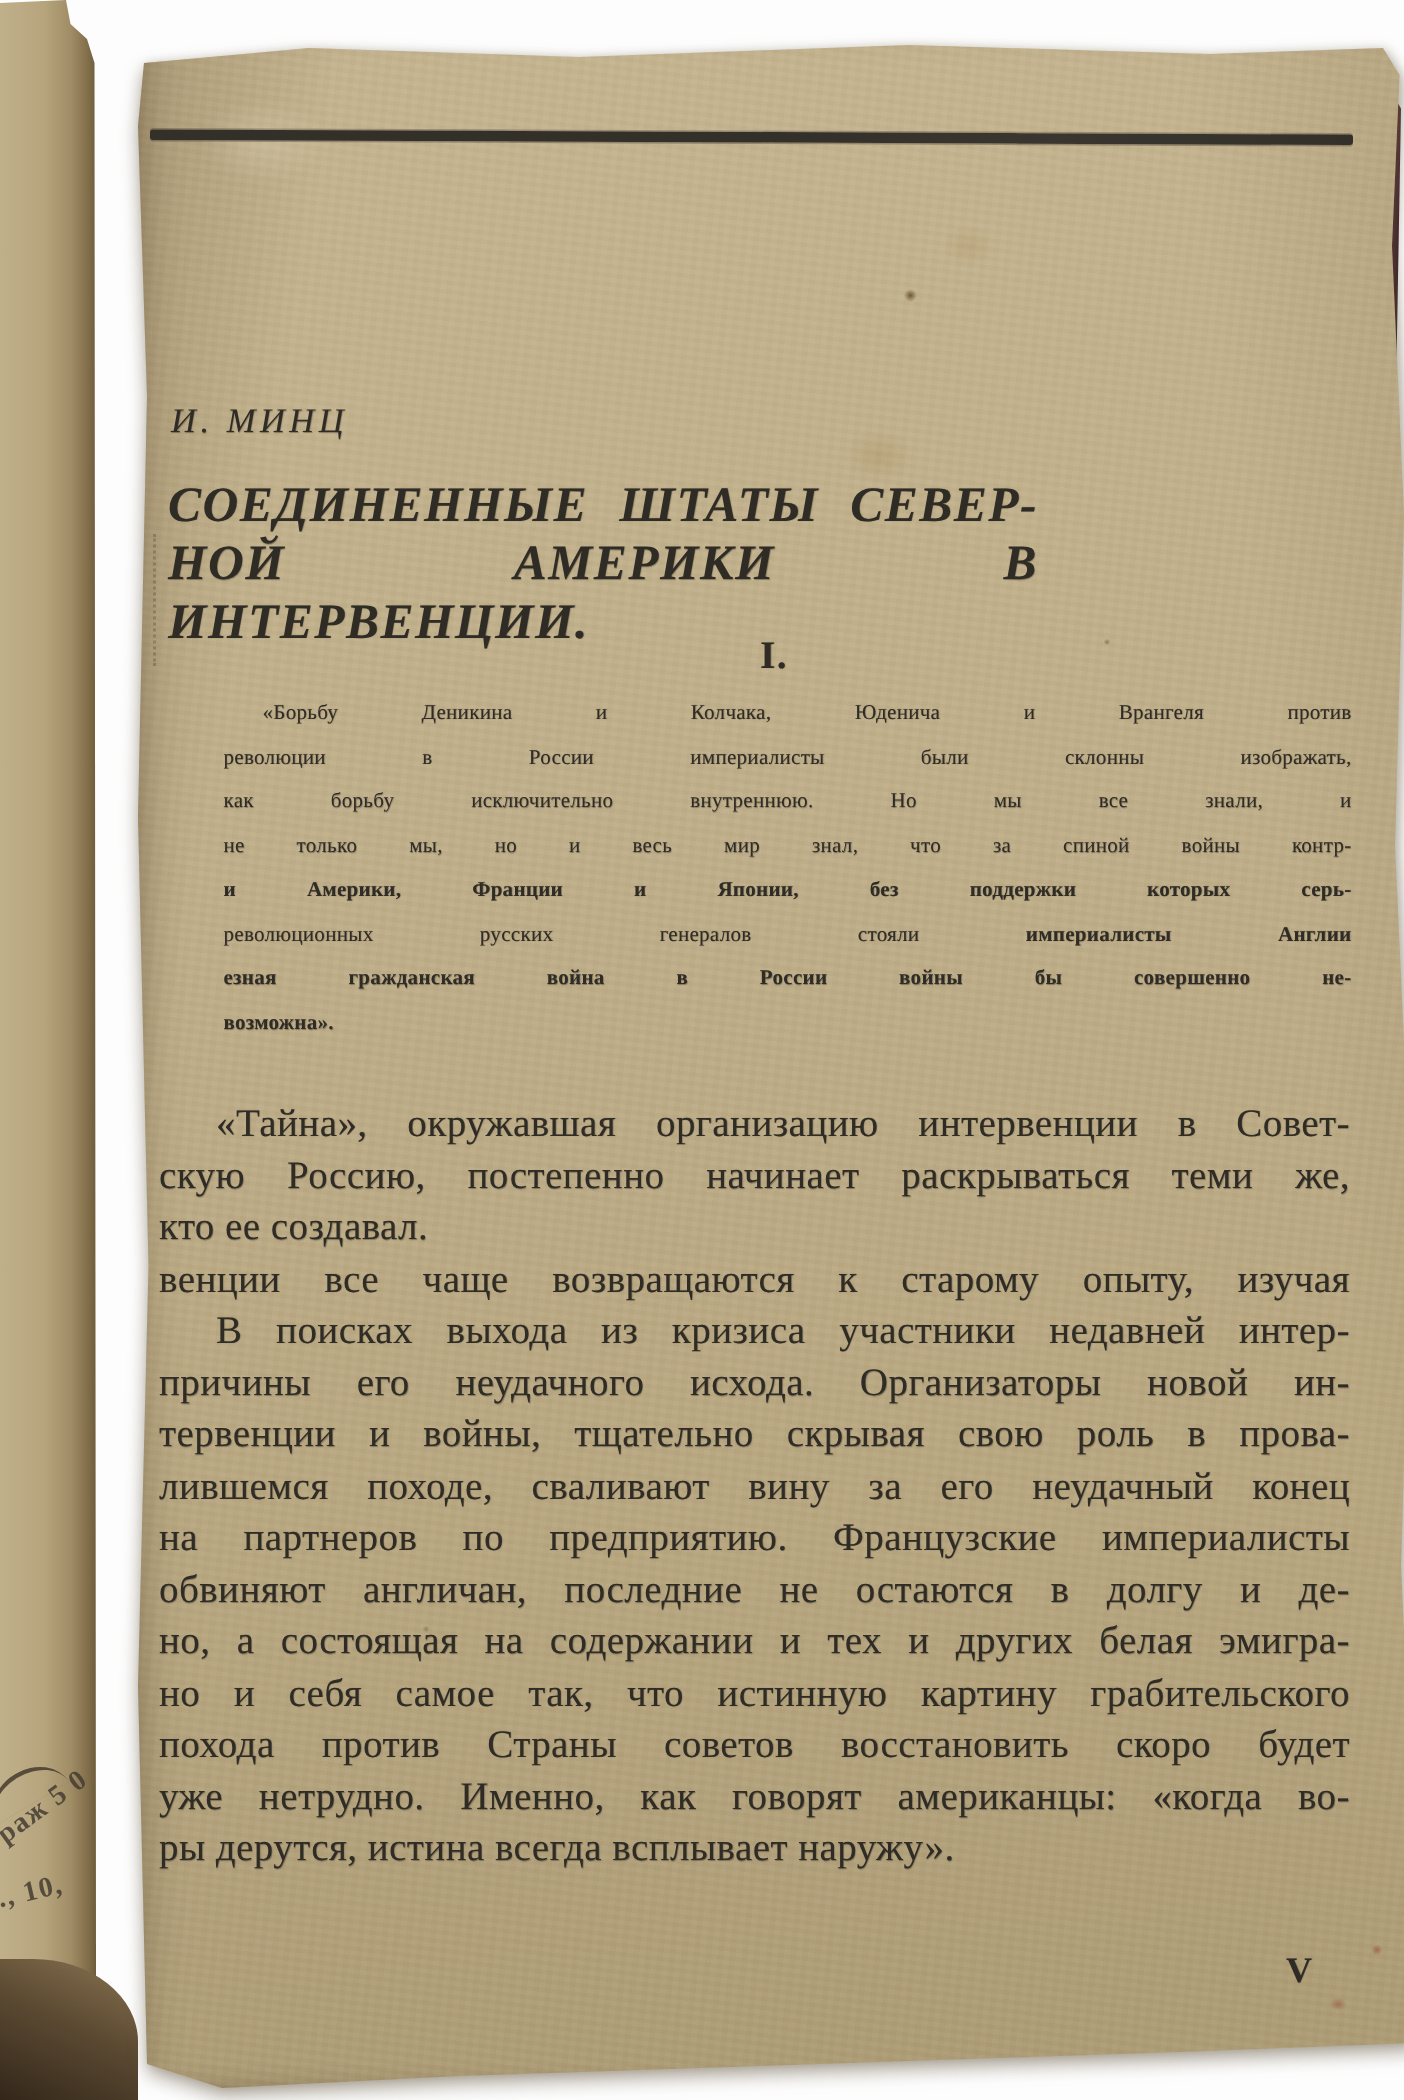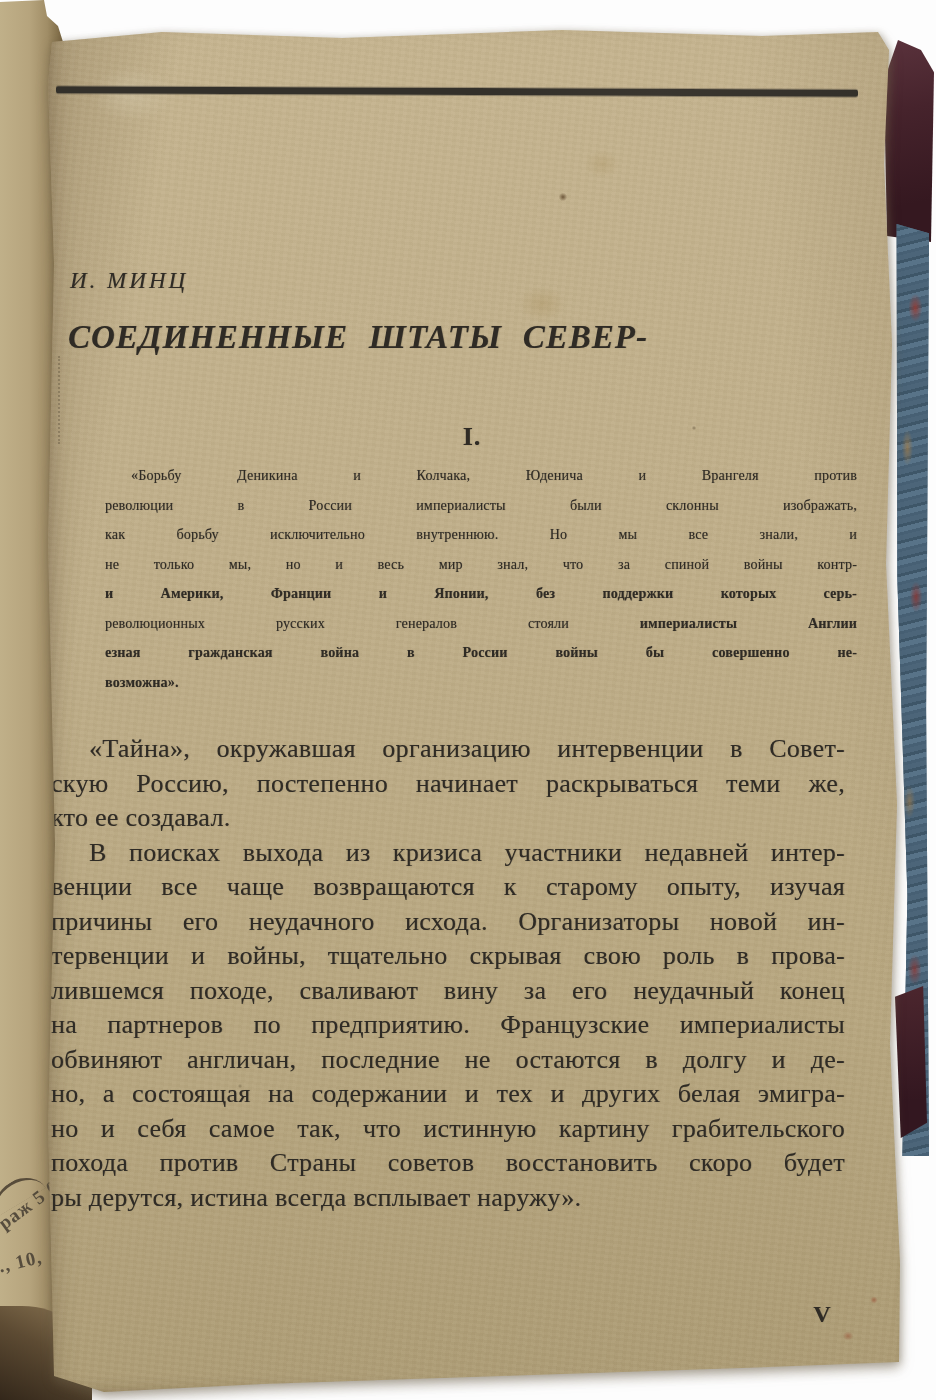--- a/index.html
+++ b/index.html
@@ -55,21 +55,21 @@
 
   
   .stack-bottom{
     position:absolute;left:0;top:1306px;width:92px;height:94px;z-index:2;
     background:linear-gradient(205deg,#8a7553 0%,#5d4b33 45%,#33271a 100%);
     border-top-right-radius:70px 55px;
   }
 
   
   .page-wrap{position:absolute;inset:0;z-index:3;
-    filter:drop-shadow(0 5px 6px rgba(105,92,68,.45)) drop-shadow(2px 1px 3px rgba(105,92,68,.28));}
+    filter:drop-shadow(0 5px 6px rgba(105,92,68,.45)) drop-shadow(2px 1px 3px rgba(105,92,68,.28));margin-left:44px;}
   .page{
     position:absolute;left:42px;top:24px;width:866px;height:1370px;
     color:var(--ink,#2f2b25);
     background:
       radial-gradient(6px 6px at 521px 173px,rgba(88,64,38,.8),rgba(88,64,38,0) 72%),
       radial-gradient(34px 26px at 500px 280px,rgba(152,122,62,.22),transparent 70%),
       radial-gradient(26px 20px at 560px 140px,rgba(152,122,62,.18),transparent 70%),
       radial-gradient(5px 5px at 832px 1276px,rgba(148,70,44,.6),transparent 75%),
       radial-gradient(7px 6px at 806px 1312px,rgba(148,70,44,.5),transparent 75%),
       radial-gradient(3px 3px at 652px 404px,rgba(80,66,44,.5),transparent 75%),
@@ -110,21 +110,21 @@
   .section-head{
     position:absolute;left:0;top:398px;width:860px;text-align:center;
     font-weight:bold;font-size:26px;letter-spacing:1px;
   }
 
   .epigraph{position:absolute;left:63px;top:437px;width:752px;
     font-size:14px;line-height:29.5px;letter-spacing:.2px;}
   .attribution{position:absolute;left:63px;top:654px;width:712px;
     text-align:right;font-weight:bold;font-size:24px;letter-spacing:1px;}
 
-  .bodytext{position:absolute;left:9px;top:708px;width:794px;
+  .bodytext{position:absolute;left:20px;top:708px;width:794px;
     font-size:26px;line-height:34.5px;letter-spacing:.3px;}
 
   .tline{text-align:justify;text-align-last:justify;white-space:nowrap;}
   .tline.lastline{text-align-last:left;}
   .epigraph .tline.indent{padding-left:26px;}
   .bodytext .tline.indent{padding-left:38px;}
   .tline .b{font-weight:bold;}
 
   .page-number{position:absolute;left:756px;top:1277px;width:48px;text-align:center;
     font-weight:bold;font-size:24px;}
@@ -153,20 +153,21 @@
   <div class="page-wrap">
     <div class="page">
 
       <div class="rule"></div>
       <div class="bleed-marks"></div>
 
       <div class="author">И. МИНЦ</div>
 
       <div class="title">
         <div class="t-line">СОЕДИНЕННЫЕ ШТАТЫ СЕВЕР-</div>
+        <div class="t-line">НОЙ АМЕРИКИ В ИНТЕРВЕНЦИИ.</div>
       </div>
 
       <div class="section-head">I.</div>
 
       <div class="epigraph">
           <div class="tline indent"><span>«Борьбу Деникина и Колчака, Юденича и Врангеля против</span></div>
           <div class="tline"><span>революции в России империалисты были склонны изображать,</span></div>
           <div class="tline"><span>как борьбу исключительно внутреннюю. Но мы все знали, и</span></div>
           <div class="tline"><span>не только мы, но и весь мир знал, что за спиной войны контр-</span></div>
           <div class="tline"><span class="b">и Америки, Франции и Японии, без поддержки которых серь-</span></div>
@@ -176,30 +177,31 @@
         </div>
 
 
       <div class="bodytext">
         <div>
             <div class="tline indent"><span>«Тайна», окружавшая организацию интервенции в Совет-</span></div>
             <div class="tline"><span>скую Россию, постепенно начинает раскрываться теми же,</span></div>
             <div class="tline lastline"><span>кто ее создавал.</span></div>
           </div>
         <div>
+            <div class="tline"><span>венции все чаще возвращаются к старому опыту, изучая</span></div>
             <div class="tline indent"><span>В поисках выхода из кризиса участники недавней интер-</span></div>
-            <div class="tline"><span>венции все чаще возвращаются к старому опыту, изучая</span></div>
             <div class="tline"><span>причины его неудачного исхода. Организаторы новой ин-</span></div>
             <div class="tline"><span>тервенции и войны, тщательно скрывая свою роль в прова-</span></div>
             <div class="tline"><span>лившемся походе, сваливают вину за его неудачный конец</span></div>
             <div class="tline"><span>на партнеров по предприятию. Французские империалисты</span></div>
             <div class="tline"><span>обвиняют англичан, последние не остаются в долгу и де-</span></div>
             <div class="tline"><span>но, а состоящая на содержании и тех и других белая эмигра-</span></div>
             <div class="tline"><span>но и себя самое так, что истинную картину грабительского</span></div>
             <div class="tline"><span>похода против Страны советов восстановить скоро будет</span></div>
+            <div class="tline"><span>уже нетрудно. Именно, как говорят американцы: «когда во-</span></div>
             <div class="tline lastline"><span>ры дерутся, истина всегда всплывает наружу».</span></div>
           </div>
       </div>
 
       <div class="page-number">V</div>
 
     </div>
   </div>
 
 </div>

